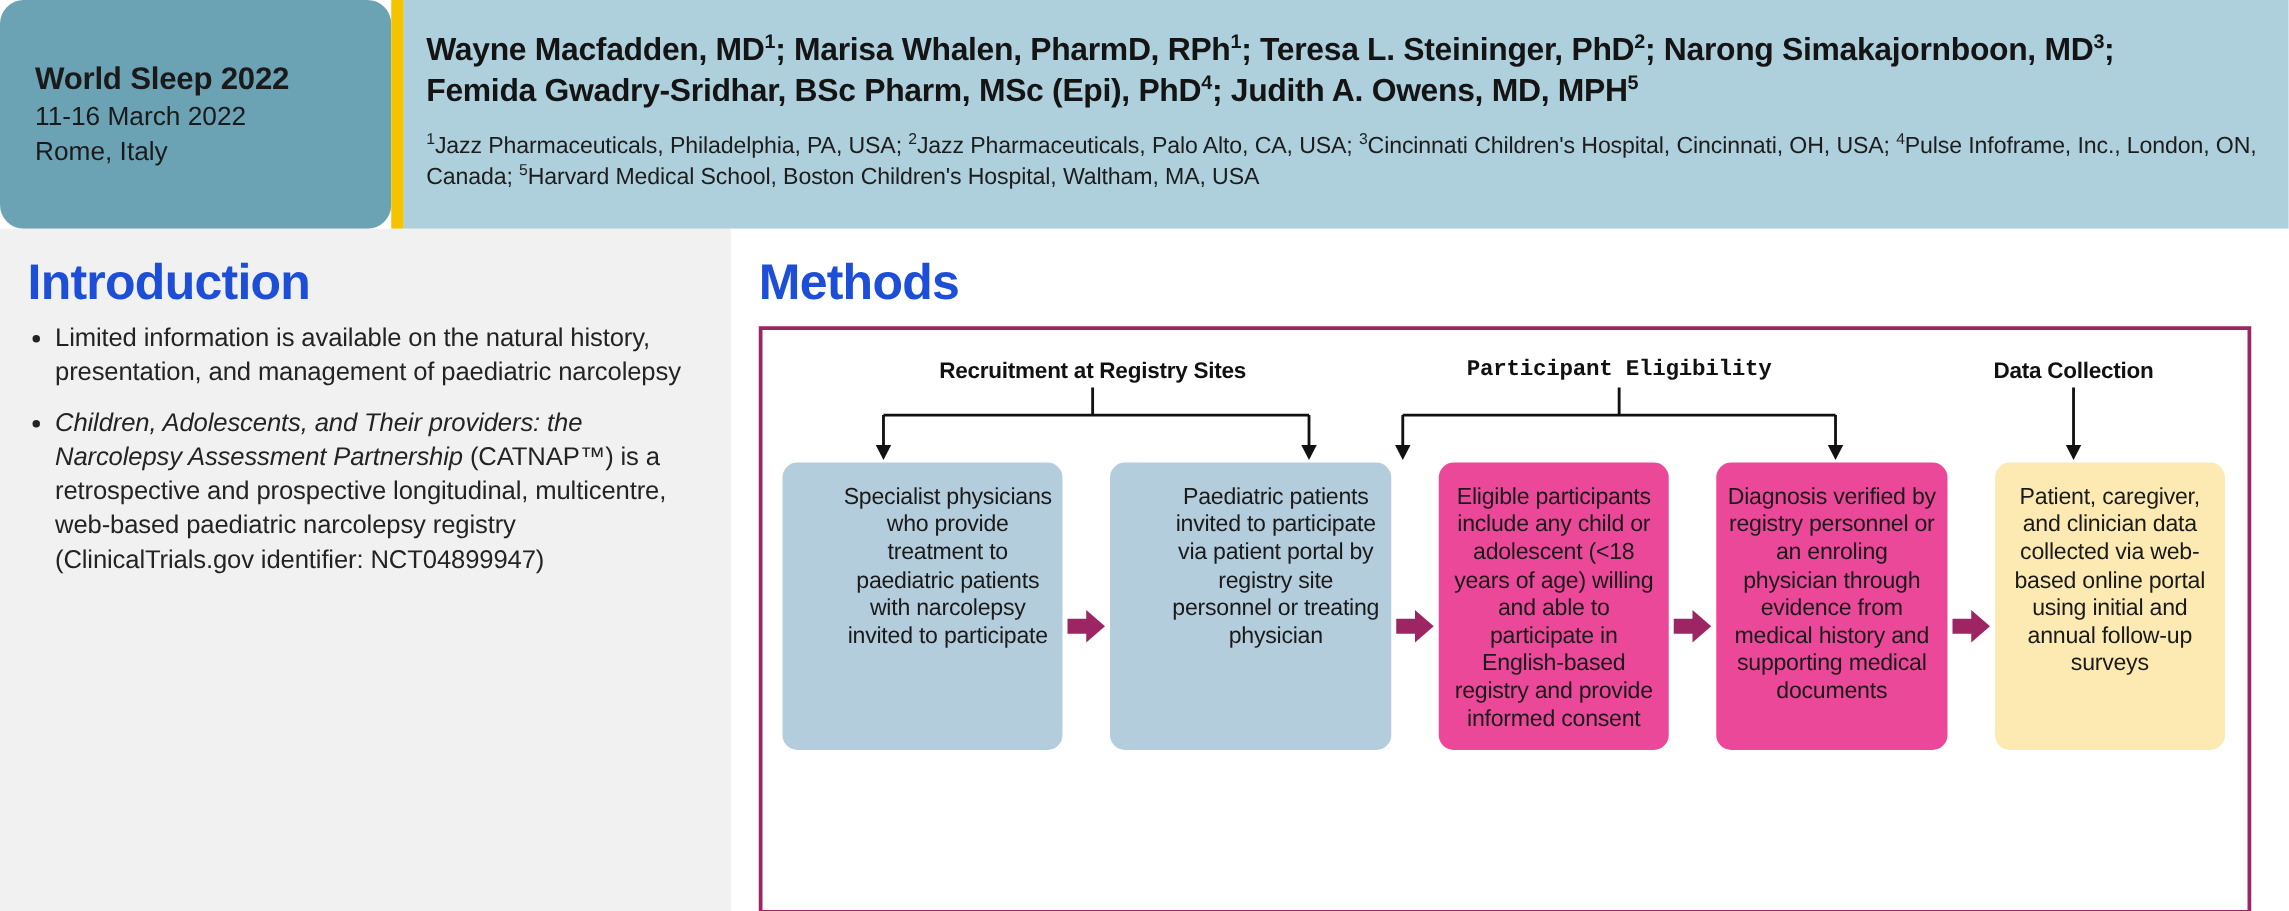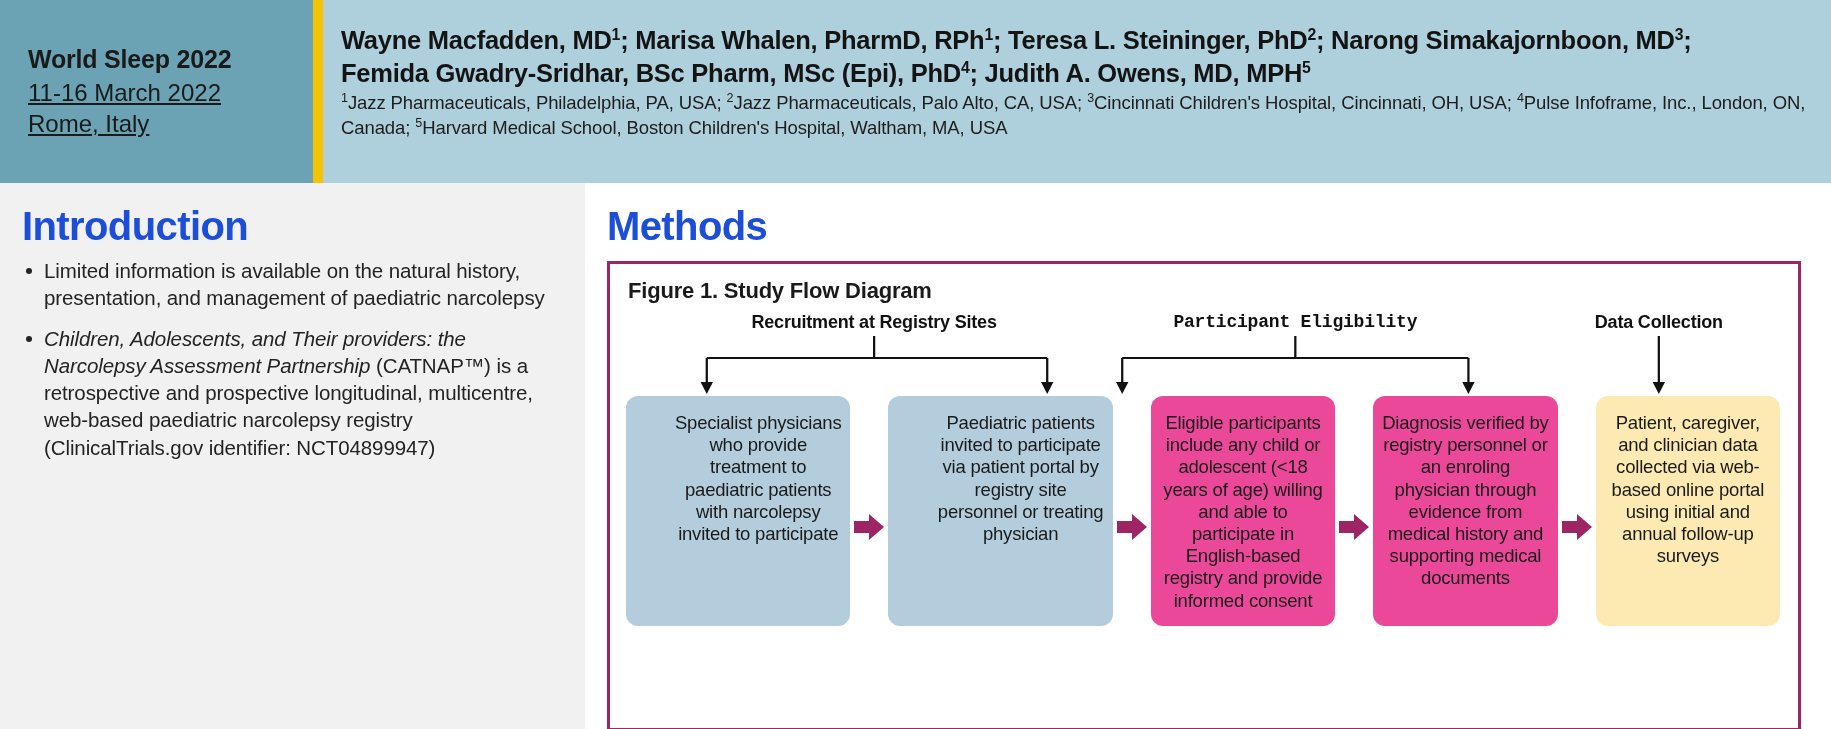--- a/index.html
+++ b/index.html
@@ -26,35 +26,35 @@
     align-items: stretch;
   }
   .header-left {
     width: 313px;
     background: #6ba3b5;
     display: flex;
     flex-direction: column;
     justify-content: center;
     padding: 0 0 0 28px;
     flex: 0 0 313px;
+    border-radius: 19px;
   }
   .conf-name {
     font-size: 25px;
     font-weight: bold;
     color: #1a1a1a;
     letter-spacing: -0.2px;
     line-height: 1.26;
     margin-bottom: 1px;
   }
   .conf-dates, .conf-place {
-    font-size: 24px;
+    font-size: 21px;
     color: #1a1a1a;
     line-height: 1.30;
     font-weight: 400;
-    text-decoration: underline;
   }
   .header-divider {
     width: 10px;
     flex: 0 0 10px;
     background: #f5c400;
   }
   .header-right {
     flex: 1 1 auto;
     background: #aecfdc;
     padding: 24px 22px 10px 18px;
@@ -63,20 +63,21 @@
   }
   .authors {
     font-size: 25.5px;
     font-weight: bold;
     color: #141414;
     line-height: 1.30;
     letter-spacing: -0.25px;
   }
   .authors sup { font-size: 0.62em; vertical-align: super; line-height: 0; }
   .affiliations {
+    margin-top: 13px;
     font-size: 18.5px;
     color: #1d1d1d;
     line-height: 1.36;
     letter-spacing: -0.1px;
     max-width: 1470px;
   }
   .affiliations sup { font-size: 0.68em; vertical-align: super; line-height: 0; }
 
   
   .body-wrap {
@@ -254,21 +255,20 @@
         </ul>
 
 
     </div>
 
     <div class="col-right">
 
       <h2 class="section-title methods">Methods</h2>
 
       <div class="figure-panel">
-        <div class="figure-caption">Figure 1. Study Flow Diagram</div>
 
         <div class="flow">
           <div class="group-headers">
               <div class="group-header" style="left: 21.5%;">Recruitment at Registry Sites</div>
               <div class="group-header" style="left: 58%; font-family: Liberation Mono, monospace;">Participant Eligibility</div>
               <div class="group-header" style="left: 89.5%;">Data Collection</div>
             </div>
           <svg class="connectors" viewBox="0 0 1120 62" preserveAspectRatio="none">
               <line x1="240.79999999999998" y1="2" x2="240.79999999999998" y2="24" stroke="#111" stroke-width="2.2"></line>
               <line x1="78.4" y1="24" x2="408.8" y2="24" stroke="#111" stroke-width="2.2"></line>

